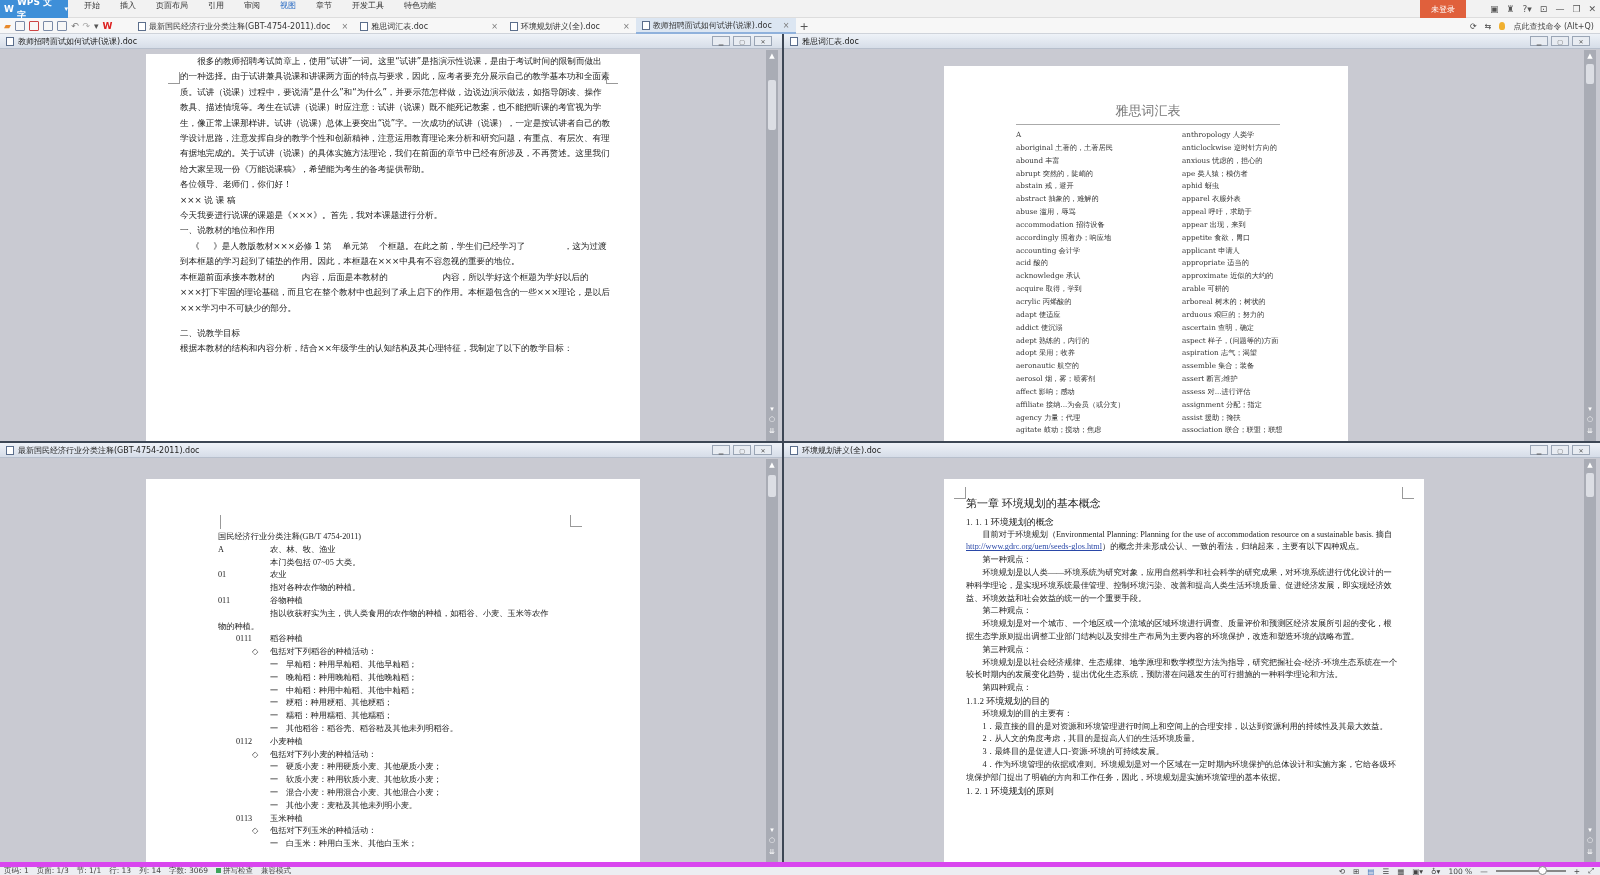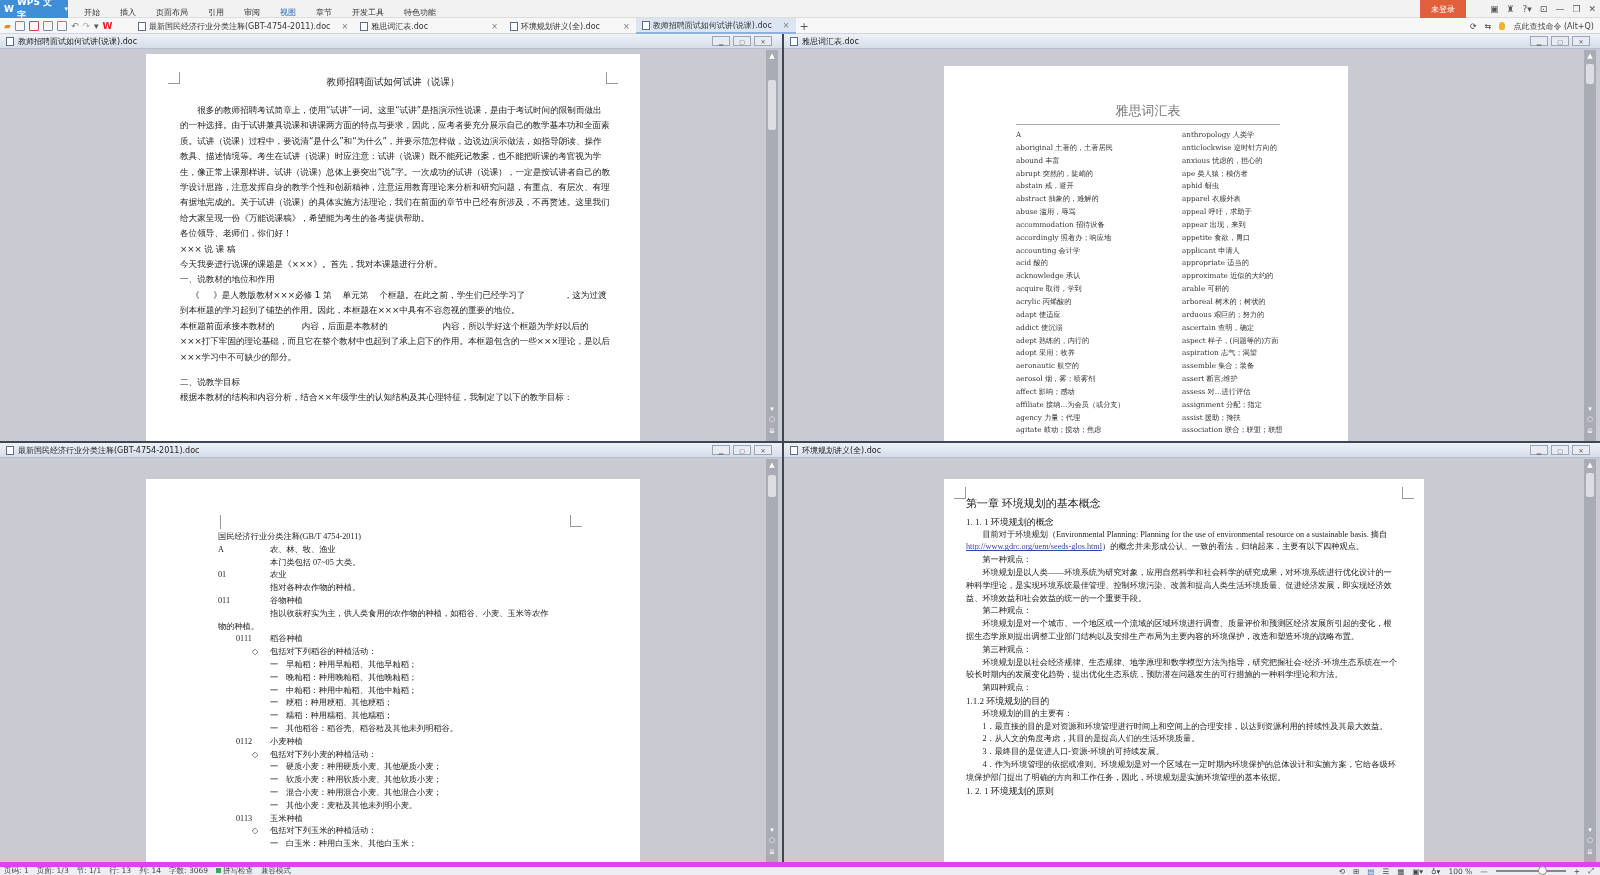--- a/index.html
+++ b/index.html
@@ -1,20 +1,20 @@
 <!DOCTYPE html>
 <html><head>
 <meta charset="utf-8">
 <style>
 *{box-sizing:border-box;margin:0;padding:0}
 html,body{width:1600px;height:875px;overflow:hidden;background:#c9cad2;font-family:"DejaVu Sans","Liberation Sans",sans-serif;font-size:9px;color:#222}
 .titlebar{position:absolute;left:0;top:0;width:1600px;height:18px;background:#f2f2f2;border-bottom:1px solid #ddd}
 .appbtn{position:absolute;left:0;top:0;width:68px;height:18px;background:#3e8fd8;color:#fff;font-size:9px;font-weight:bold;display:flex;align-items:center;padding-left:4px;gap:3px}
 .appbtn .caret{font-size:7px;margin-left:4px}
-.menus{position:absolute;left:74px;top:0;height:18px;display:flex;align-items:flex-end}
+.menus{position:absolute;left:74px;top:0;height:18px;display:flex;align-items:flex-start}
 .menus span{padding:0 10px;font-size:8px;color:#333}
 .menus span.active{color:#2b6cc4}
 .login{position:absolute;left:1420px;top:0;width:46px;height:18px;background:#e0603c;color:#fff;font-size:8px;display:flex;align-items:center;justify-content:center}
 .winctl{position:absolute;right:4px;top:0;height:18px;display:flex;align-items:center;gap:8px;font-size:9px;color:#555}
 .tabbar{position:absolute;left:0;top:18px;width:1600px;height:16px;background:#f7f7f7;border-bottom:1px solid #cfd3da}
 .qat{position:absolute;left:4px;top:0;height:16px;display:flex;align-items:center;gap:4px;font-size:9px}
 .qat .i{width:10px;height:10px;display:inline-block;border:1px solid #7a8aa6;border-radius:1px}
 .doctabs{position:absolute;left:132px;top:0;height:16px;display:flex;align-items:flex-end}
 .doctab{height:16px;display:flex;align-items:center;gap:3px;padding:0 6px;font-size:8px;color:#333;white-space:nowrap}
 .doctab.active{background:#dce6f2;border-bottom:2px solid #8fb1dc}
@@ -141,21 +141,20 @@
     <span>教师招聘面试如何试讲(说课).doc</span>
     <div class="pbtns">
       <span>▁</span>
       <span>▢</span>
       <span>✕</span>
     </div>
   </div>
   <div class="page p1" style="left:146px;top:20px;width:494px;height:400px">
     <div class="corner" style="left:22px;top:18px;border-right-width:1px;border-bottom-width:1px"></div>
     <div class="corner" style="right:22px;top:18px;border-left-width:1px;border-bottom-width:1px"></div>
-    <div class="title">教师招聘面试如何试讲（说课）</div>
     <div class="body">
       <p>很多的教师招聘考试简章上，使用“试讲”一词。这里“试讲”是指演示性说课，是由于考试时间的限制而做出的一种选择。由于试讲兼具说课和讲课两方面的特点与要求，因此，应考者要充分展示自己的教学基本功和全面素质。试讲（说课）过程中，要说清“是什么”和“为什么”，并要示范怎样做，边说边演示做法，如指导朗读、操作教具、描述情境等。考生在试讲（说课）时应注意：试讲（说课）既不能死记教案，也不能把听课的考官视为学生，像正常上课那样讲。试讲（说课）总体上要突出“说”字。一次成功的试讲（说课），一定是按试讲者自己的教学设计思路，注意发挥自身的教学个性和创新精神，注意运用教育理论来分析和研究问题，有重点、有层次、有理有据地完成的。关于试讲（说课）的具体实施方法理论，我们在前面的章节中已经有所涉及，不再赘述。这里我们给大家呈现一份《万能说课稿》，希望能为考生的备考提供帮助。</p>
       <p class="noind">各位领导、老师们，你们好！</p>
       <p class="noind">×××  说 课 稿</p>
       <p class="noind"> 今天我要进行说课的课题是《×××》。首先，我对本课题进行分析。</p>
       <p class="noind">一、说教材的地位和作用</p>
       <p class="noind" style="white-space:pre-wrap">    《     》是人教版教材×××必修 1 第    单元第    个框题。在此之前，学生们已经学习了              ，这为过渡到本框题的学习起到了铺垫的作用。因此，本框题在×××中具有不容忽视的重要的地位。</p>
       <p class="noind" style="white-space:pre-wrap">本框题前面承接本教材的          内容，后面是本教材的                    内容，所以学好这个框题为学好以后的×××打下牢固的理论基础，而且它在整个教材中也起到了承上启下的作用。本框题包含的一些×××理论，是以后×××学习中不可缺少的部分。</p>
       <p class="noind" style="height:10px"></p>
       <p class="noind">二、说教学目标</p>
@@ -366,21 +365,21 @@
       <span>▢</span>
       <span>✕</span>
     </div>
   </div>
   <div class="page" style="left:160px;top:36px;width:480px;height:400px">
     <div class="corner" style="left:10px;top:8px;border-right-width:1px;border-bottom-width:1px"></div>
     <div class="corner" style="right:10px;top:8px;border-left-width:1px;border-bottom-width:1px"></div>
     <div class="env">
       <h1>第一章  环境规划的基本概念</h1>
       <h2>1. 1. 1  环境规划的概念</h2>
-      <p><span>目前对于环境规划（Environmental Planning: Planning for the use of environmental resource on a sustainable basis. 摘自 </span><a>http://www.gdrc.org/uem/seeds-glos.html</a><span>）的概念并未形成公认、一致的看法，归纳起来，主要有以下四种观点。</span></p>
+      <p><span>目前对于环境规划（Environmental Planning: Planning for the use of accommodation resource on a sustainable basis. 摘自 </span><a>http://www.gdrc.org/uem/seeds-glos.html</a><span>）的概念并未形成公认、一致的看法，归纳起来，主要有以下四种观点。</span></p>
       <div class="ind">第一种观点：</div>
       <p>环境规划是以人类——环境系统为研究对象，应用自然科学和社会科学的研究成果，对环境系统进行优化设计的一种科学理论，是实现环境系统最佳管理、控制环境污染、改善和提高人类生活环境质量、促进经济发展，即实现经济效益、环境效益和社会效益的统一的一个重要手段。</p>
       <div class="ind">第二种观点：</div>
       <p>环境规划是对一个城市、一个地区或一个流域的区域环境进行调查、质量评价和预测区经济发展所引起的变化，根据生态学原则提出调整工业部门结构以及安排生产布局为主要内容的环境保护，改造和塑造环境的战略布置。</p>
       <div class="ind">第三种观点：</div>
       <p>环境规划是以社会经济规律、生态规律、地学原理和数学模型方法为指导，研究把握社会-经济-环境生态系统在一个较长时期内的发展变化趋势，提出优化生态系统，预防潜在问题发生的可行措施的一种科学理论和方法。</p>
       <div class="ind">第四种观点：</div>
       <h2>1.1.2  环境规划的目的</h2>
       <div class="ind">环境规划的目的主要有：</div>
       <p>1．最直接的目的是对资源和环境管理进行时间上和空间上的合理安排，以达到资源利用的持续性及其最大效益。</p>

